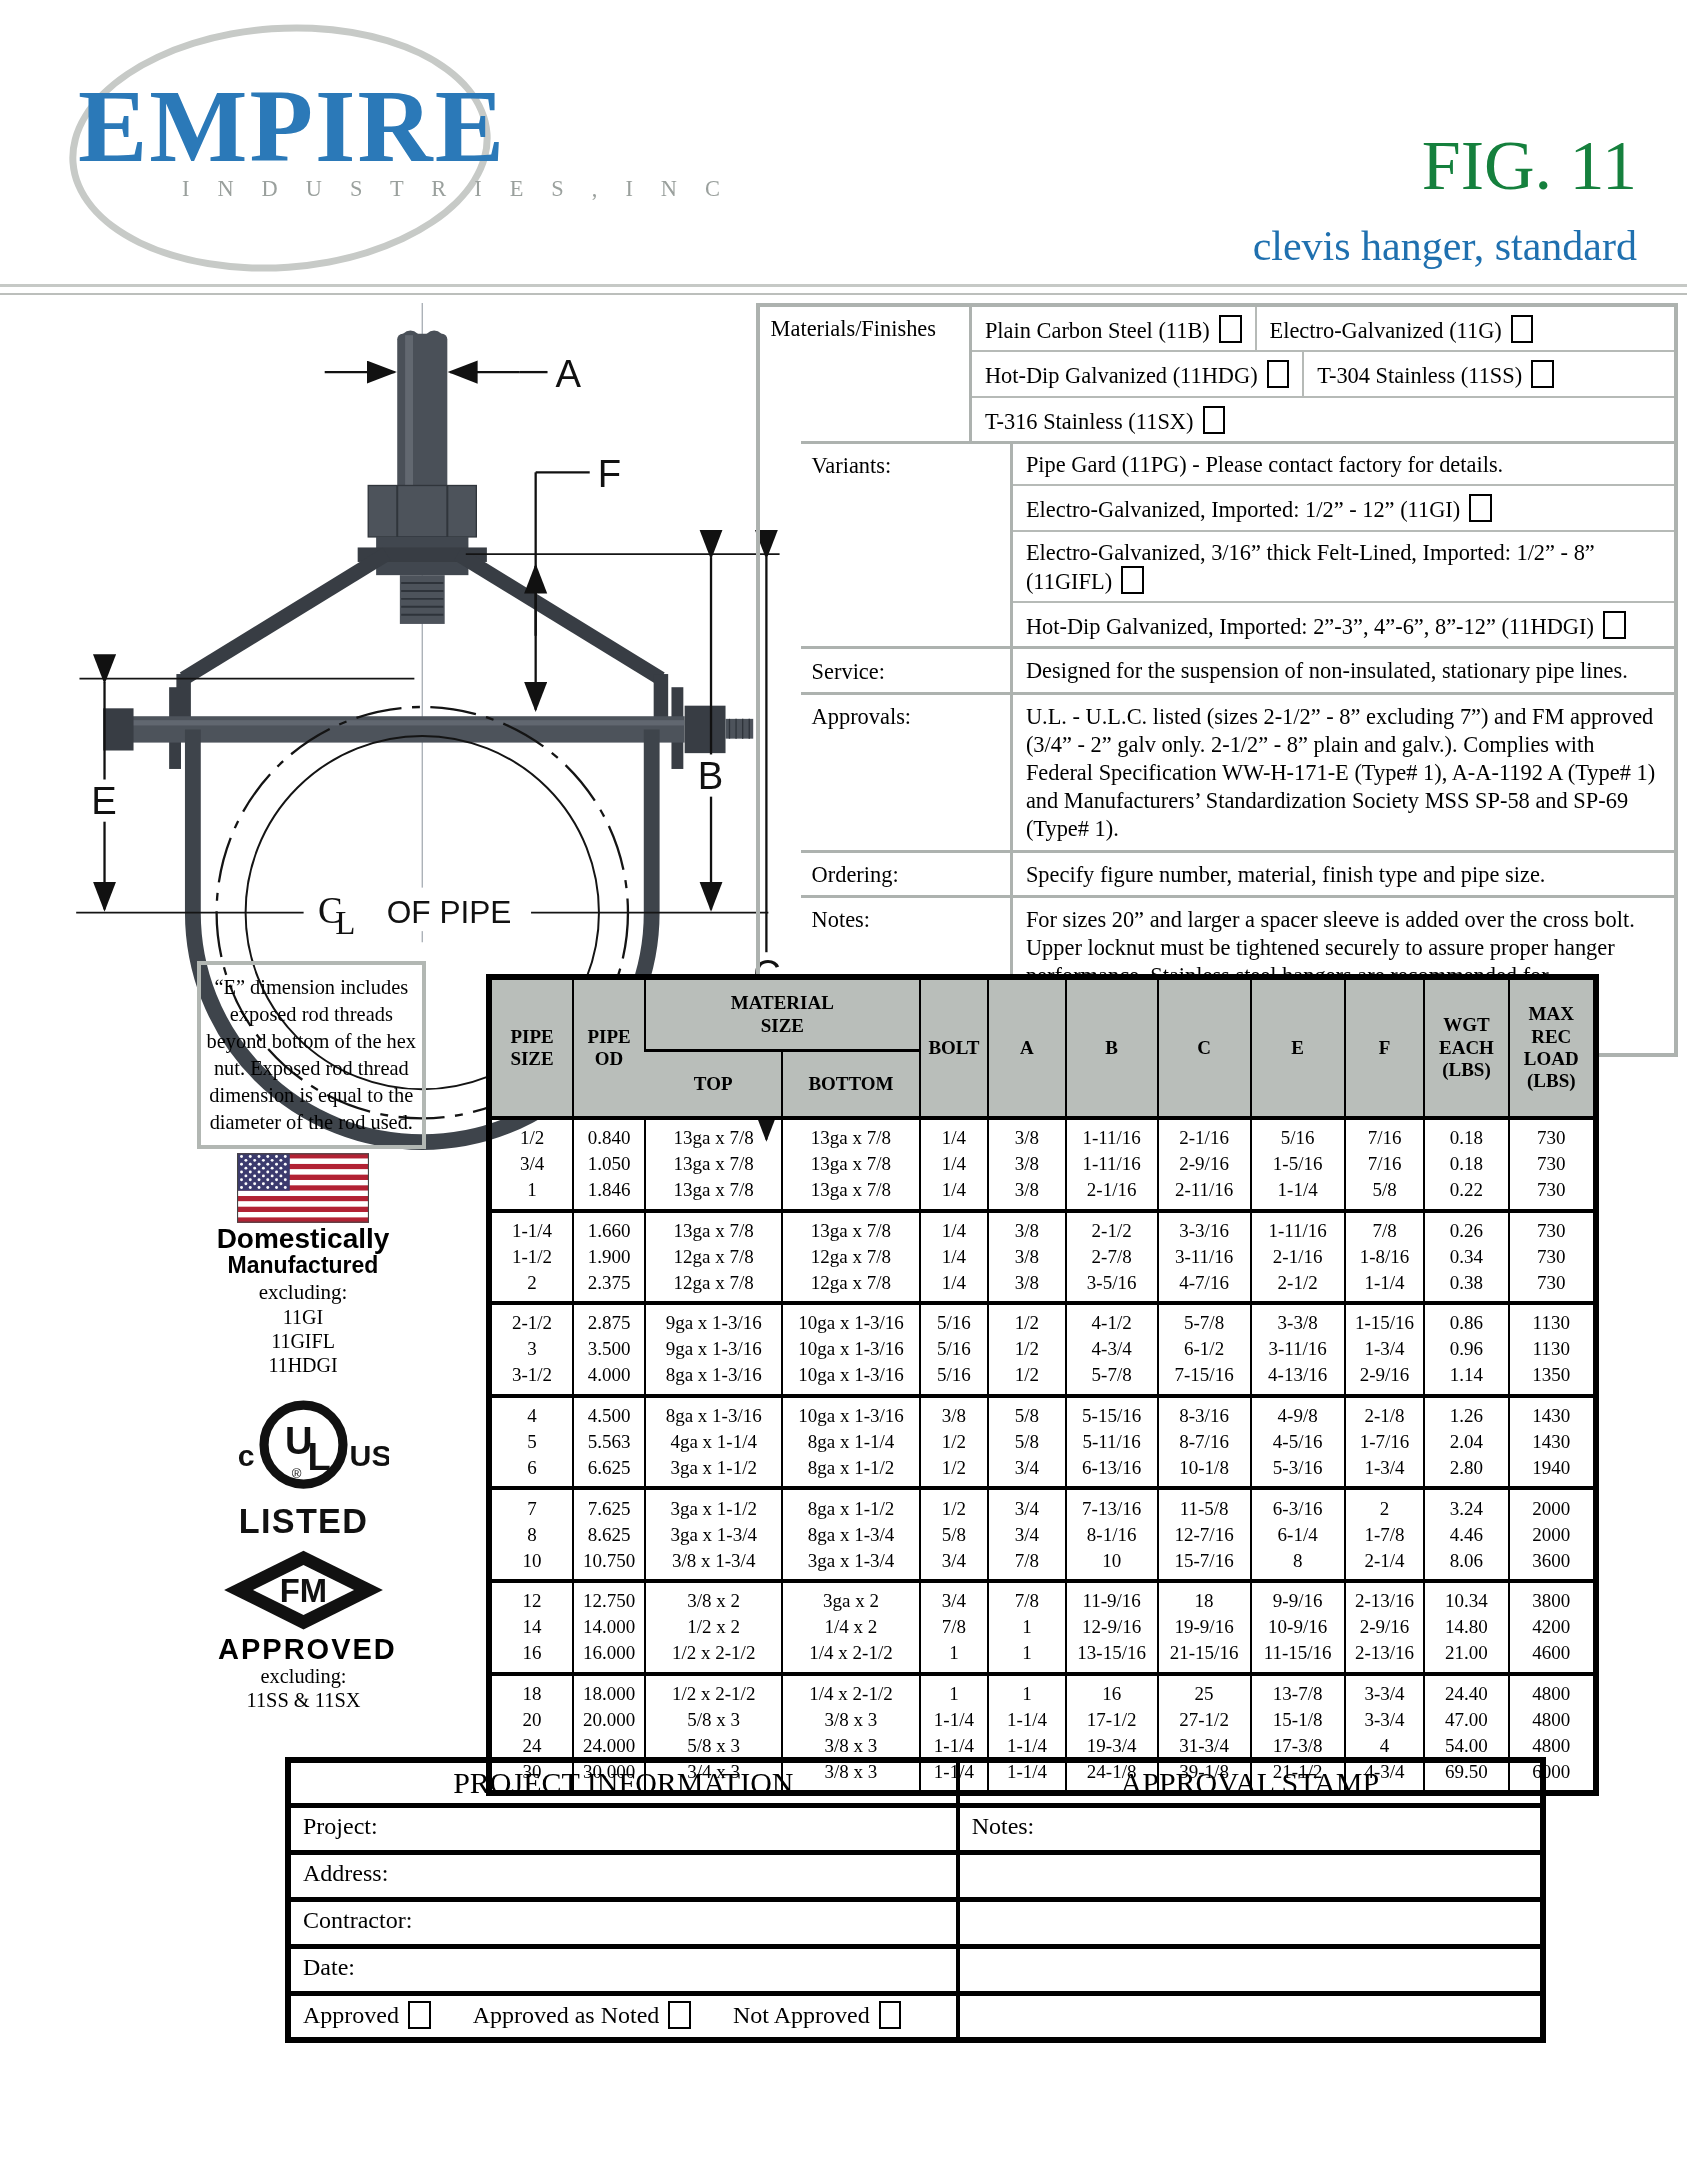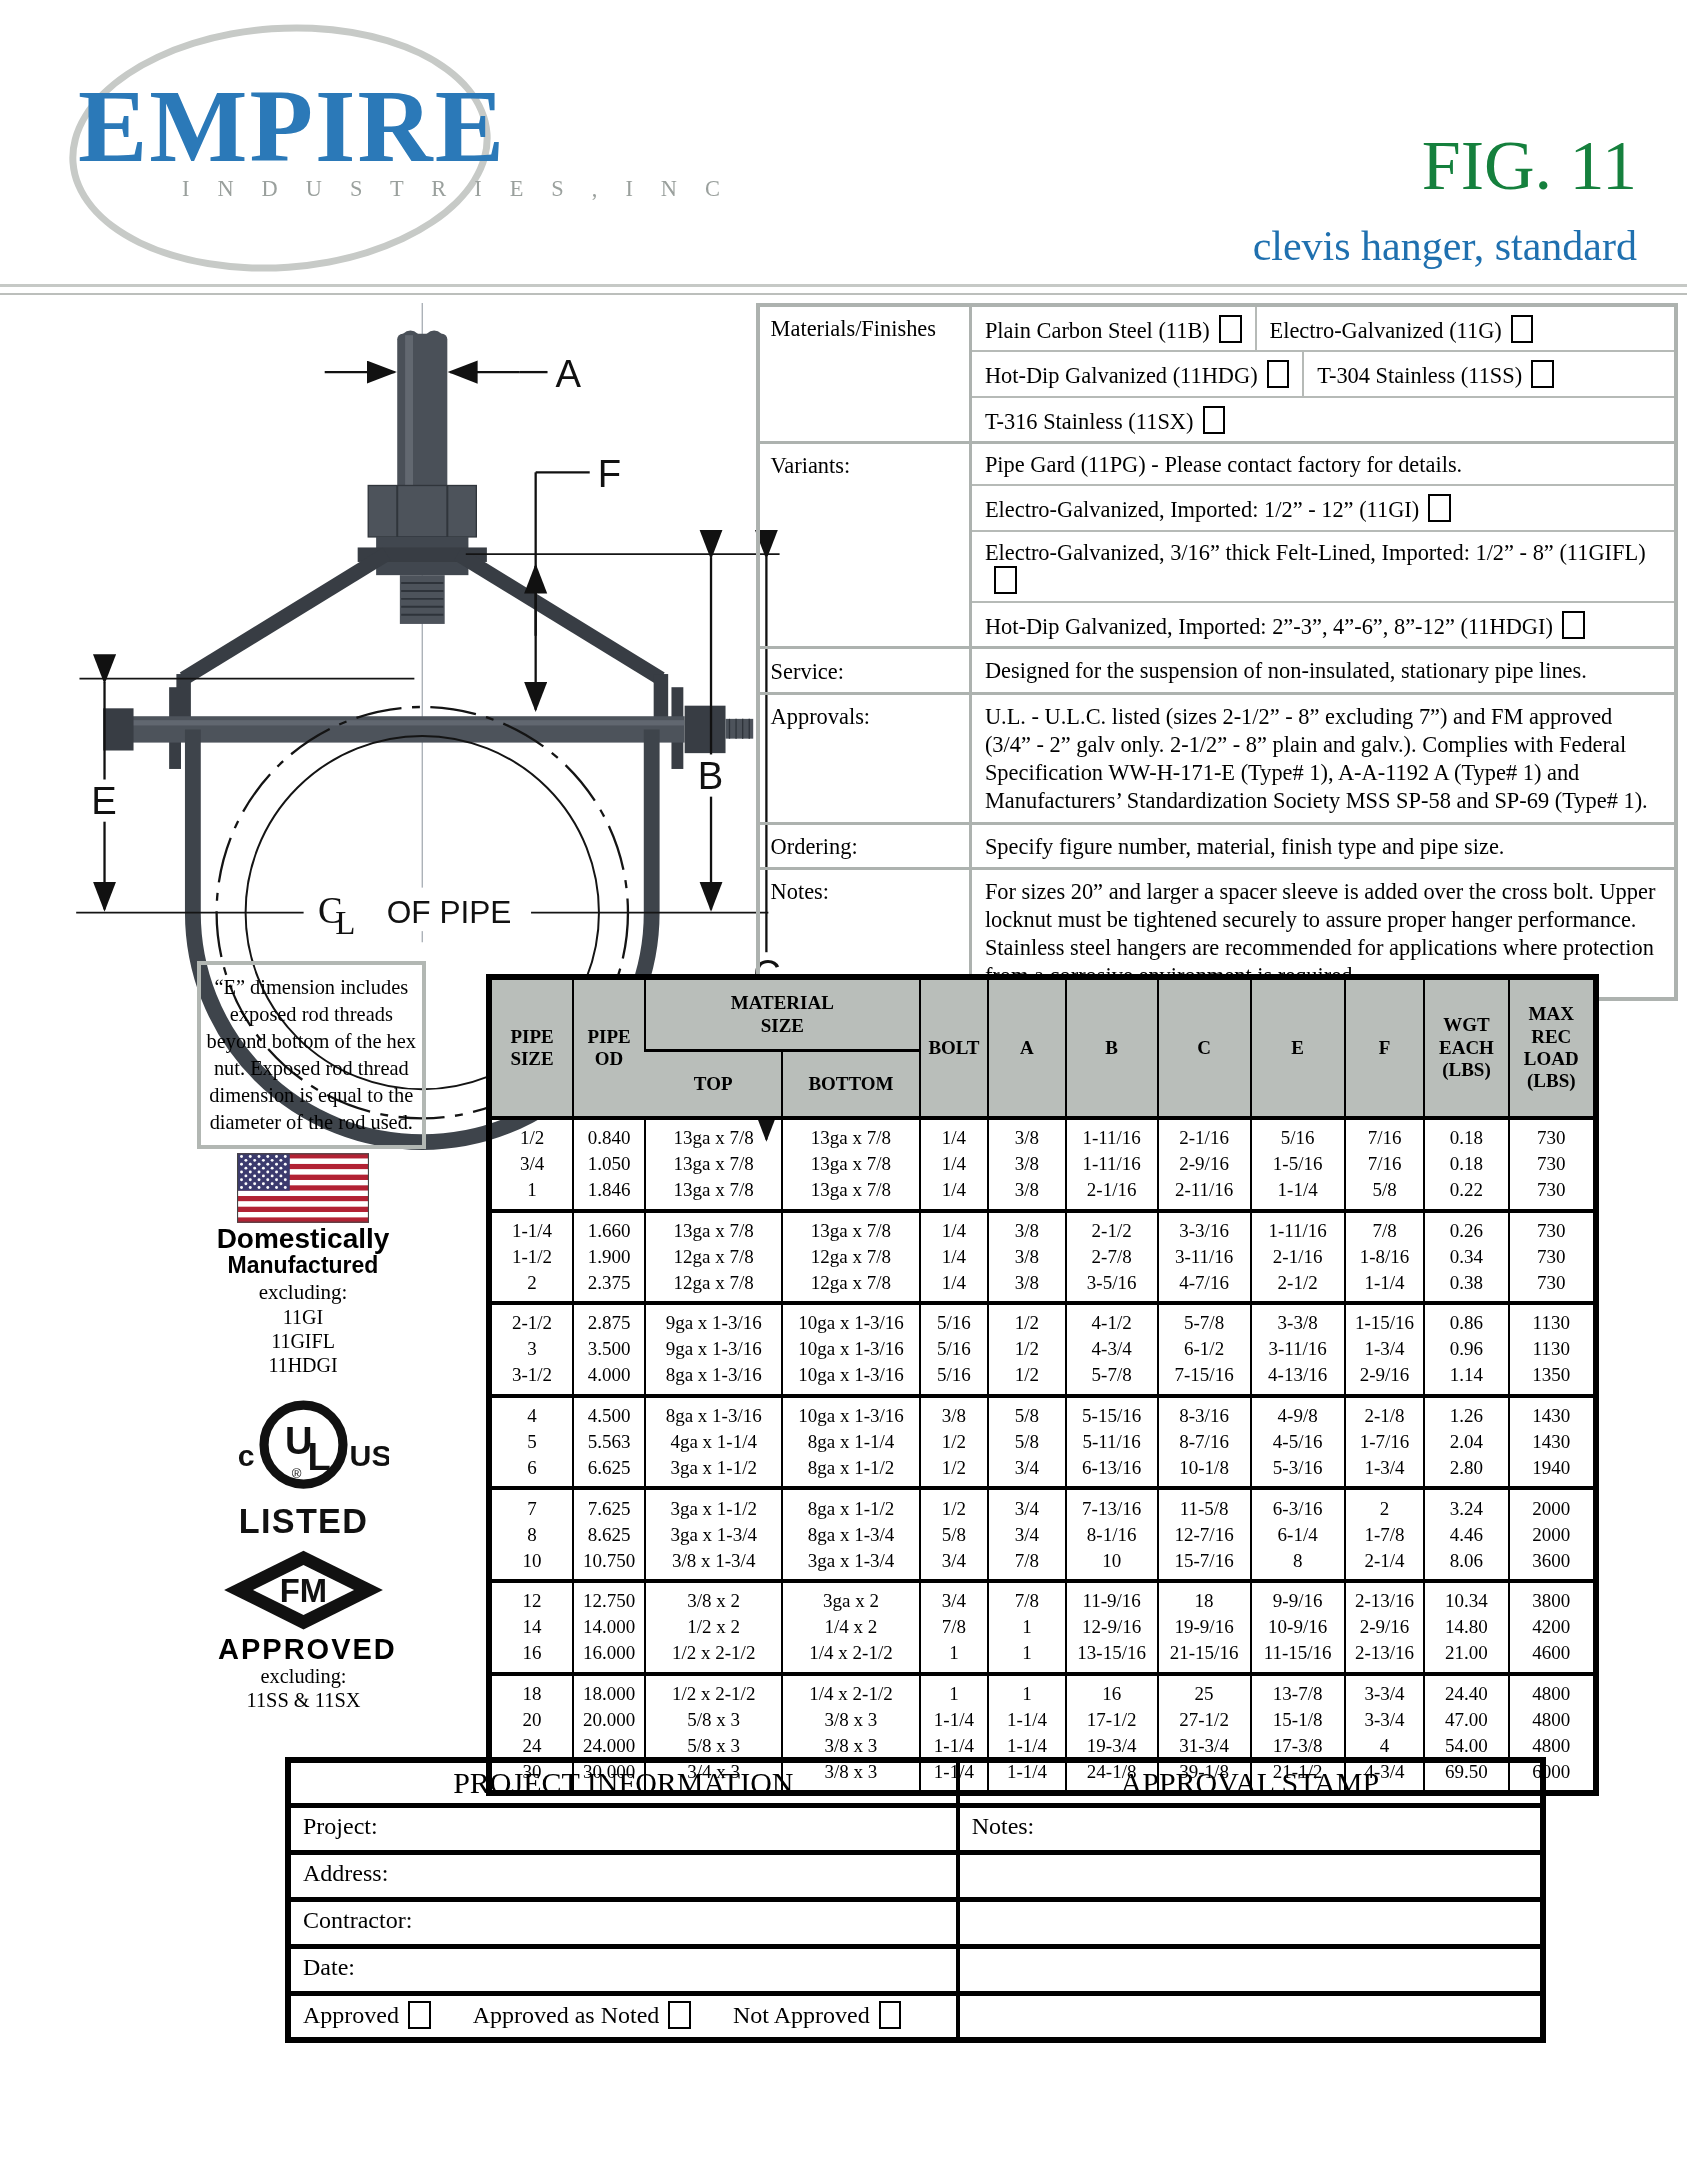--- a/index.html
+++ b/index.html
@@ -17,21 +17,21 @@
     color:#15803d;text-align:right;font-family:"Liberation Serif",serif;}
   .fig-sub{position:absolute;right:50px;top:222px;font-size:42px;color:#1f70af;
     text-align:right;font-family:"Liberation Serif",serif;}
   .divider{position:absolute;left:0;top:284px;width:1687px;height:6px;
     border-top:3.3px solid #c6c9c6;border-bottom:2.6px solid #bcbfbc;}
 
   
   .spec{position:absolute;left:756px;top:303px;width:914px;
     border:4px solid #adb2af;font-size:22.4px;}
   .spec-row{display:flex;}
-  .spec-row + .spec-row{border-top:3.3px solid #adb2af;}
+  .spec-row + .spec-row{border-top:3.3px solid #adb2af;margin-left:41px;}
   .spec-label{flex:0 0 193px;padding:9.2px 5.3px 5.3px 10.6px;border-right:3.3px solid #adb2af;}
   .spec-content{flex:1;min-width:0;}
   .spec-subrow{display:flex;align-items:stretch;}
   .spec-subrow + .spec-subrow{border-top:2.6px solid #b6bab7;}
   .spec-cell{padding:8px 13px 6.6px 13px;}
   .spec-cell + .spec-cell{border-left:2.6px solid #b6bab7;flex:1;}
   .spec-par{padding:8px 13px 6.6px 13px;line-height:28px;}
   .cb{display:inline-block;width:18.5px;height:24px;border:2px solid #000;background:#fff;
     margin-left:9.2px;vertical-align:-5.3px;}
 

